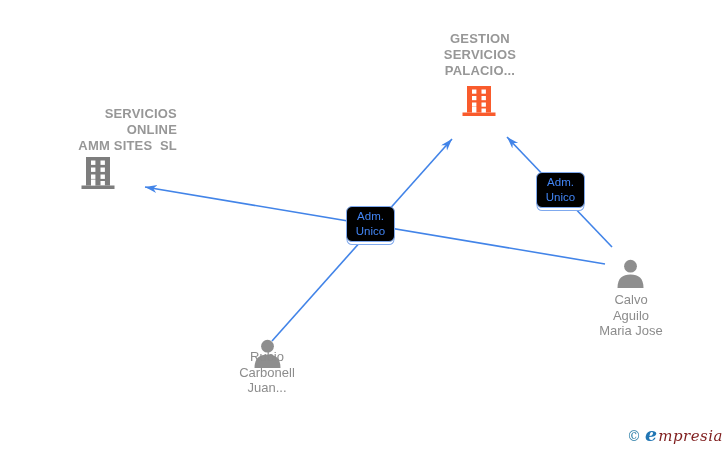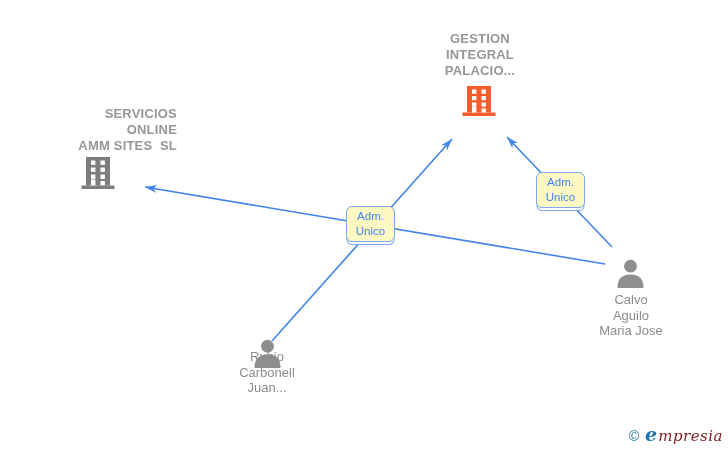--- a/index.html
+++ b/index.html
@@ -16,21 +16,21 @@
     font-size:13px;line-height:16px;font-weight:bold;color:#979797;letter-spacing:.2px;
   }
   .person-label{
     font-size:13px;line-height:15.5px;color:#8c8c8c;
   }
   .icon-building-orange{color:#f95b2c;}
   .icon-building-gray{color:#7d7d7d;}
   .person-icon{color:#8e8e8e;}
   .edge-label{
     position:absolute;z-index:2;width:47px;height:34px;
-    background:#fef9c3;border:1.5px solid #7fa9ee;border-radius:6px;
+    background:#000000;border:1.5px solid #7fa9ee;border-radius:6px;
     box-shadow:0 3.5px 0 -1.5px #ffffff, 0 3.5px 0 -0.5px #7fa9ee;
     color:#4285f4;font-size:11.5px;line-height:15px;text-align:center;
     display:flex;align-items:center;justify-content:center;
     white-space:pre-wrap;
   }
   .watermark{
     position:absolute;right:5px;bottom:5px;z-index:3;
     font-family:"DejaVu Serif", serif;font-style:italic;font-size:15px;
     display:flex;align-items:baseline;gap:1px;
   }
@@ -53,21 +53,21 @@
     <line x1="612" y1="247" x2="507" y2="137" stroke="#4284e8" stroke-width="1.6" marker-end="url(#arrow)"></line>
     <line x1="605" y1="264" x2="145" y2="187" stroke="#4284e8" stroke-width="1.6" marker-end="url(#arrow)"></line>
   </svg>
 
   <div class="edge-label" style="left:346px;top:206px;">Adm.
 Unico</div>
   <div class="edge-label" style="left:536px;top:172px;">Adm.
 Unico</div>
 
   <div class="node-label company-label" style="left:400px;top:31px;width:160px;">GESTION
-INTEGRAL
+SERVICIOS
 PALACIO...</div>
   <div class="node icon-building-orange" style="left:461px;top:86px;">
     <svg width="36" height="30" viewBox="0 0 36 30">
       <rect x="6" y="0" width="24" height="26.5" fill="currentColor"></rect>
       <rect x="1.5" y="26.5" width="33" height="3.5" fill="currentColor"></rect>
       <rect x="11" y="3.5" width="4.4" height="4.2" fill="#ffffff"></rect>
       <rect x="20.5" y="3.5" width="4.4" height="4.2" fill="#ffffff"></rect>
       <rect x="11" y="10" width="4.4" height="4.2" fill="#ffffff"></rect>
       <rect x="20.5" y="10" width="4.4" height="4.2" fill="#ffffff"></rect>
       <rect x="11" y="16.5" width="4.4" height="4.2" fill="#ffffff"></rect>

